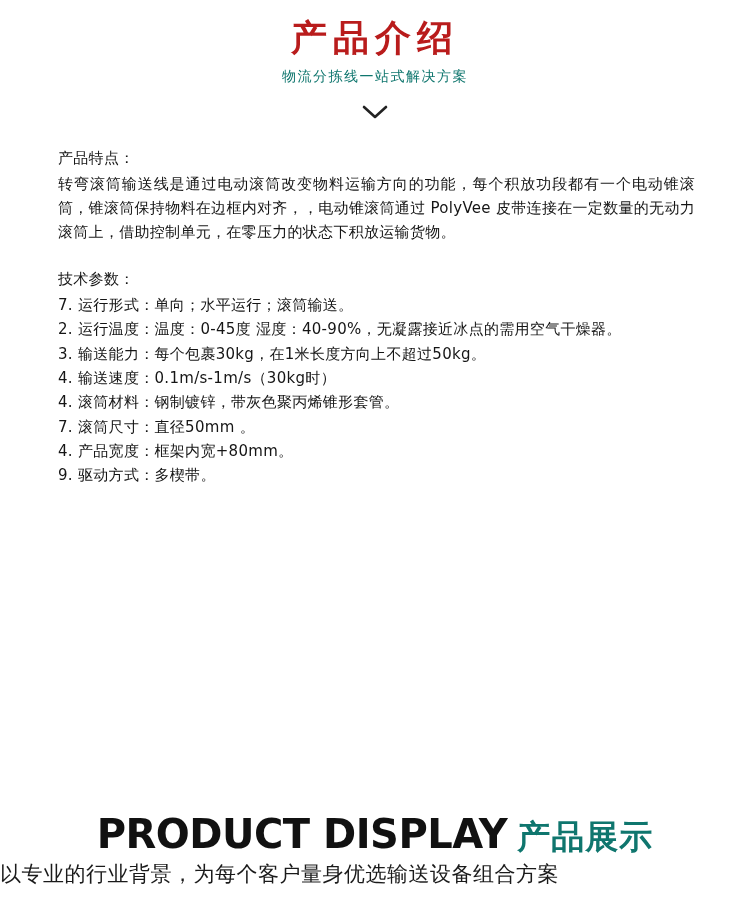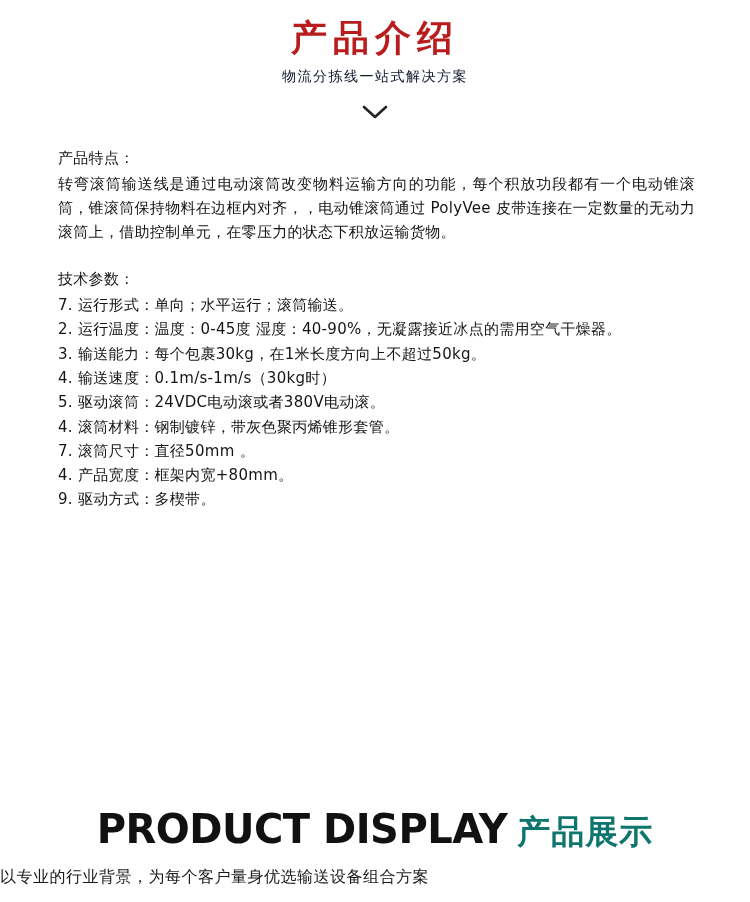--- a/index.html
+++ b/index.html
@@ -26,21 +26,21 @@
     font-size: 36px;
     font-weight: bold;
     letter-spacing: 6px;
     color: #b91c1c;
     line-height: 1.1;
   }
   .header-sub {
     font-family: "DejaVu Sans", "Liberation Sans", sans-serif;
     font-size: 14px;
     letter-spacing: 1.5px;
-    color: #0f172a;
+    color: #0f766e;
     margin-top: 10px;
   }
   .chevron-wrap {
     margin-top: 14px;
     height: 24px;
     display: flex;
     justify-content: center;
     align-items: center;
   }
   .chevron {
@@ -99,22 +99,21 @@
     color: #111111;
   }
   .footer-cn {
     font-family: "DejaVu Sans", "Liberation Sans", sans-serif;
     font-weight: bold;
     font-size: 33px;
     color: #0f766e;
     letter-spacing: 1px;
   }
   .footer-sub {
-    margin-top: 12px;
-    font-size: 16px;
+    font-size: 21px;
     color: #1a1a1a;
     letter-spacing: 0.5px;
   }
 </style>
 </head>
 <body>
 
 <div class="header">
   <div class="header-title">产品介绍</div>
   <div class="header-sub">物流分拣线一站式解决方案</div>
@@ -130,21 +129,20 @@
   <div class="para">转弯滚筒输送线是通过电动滚筒改变物料运输方向的功能，每个积放功段都有一个电动锥滚筒，锥滚筒保持物料在边框内对齐，，电动锥滚筒通过 PolyVee 皮带连接在一定数量的无动力滚筒上，借助控制单元，在零压力的状态下积放运输货物。</div>
 
   <div class="spacer"></div>
 
   <div class="block-title">技术参数：</div>
   <ul class="spec-list">
     <li>7. 运行形式：单向；水平运行；滚筒输送。</li>
     <li>2. 运行温度：温度：0-45度 湿度：40-90%，无凝露接近冰点的需用空气干燥器。</li>
     <li>3. 输送能力：每个包裹30kg，在1米长度方向上不超过50kg。</li>
     <li>4. 输送速度：0.1m/s-1m/s（30kg时）</li>
-    <li>5. 驱动滚筒：24VDC电动滚或者380V电动滚。</li>
     <li>4. 滚筒材料：钢制镀锌，带灰色聚丙烯锥形套管。</li>
     <li>7. 滚筒尺寸：直径50mm 。</li>
     <li>4. 产品宽度：框架内宽+80mm。</li>
     <li>9. 驱动方式：多楔带。</li>
   </ul>
 </div>
 
 <div class="footer">
   <div class="footer-head">
     <span class="footer-en">PRODUCT DISPLAY</span>

